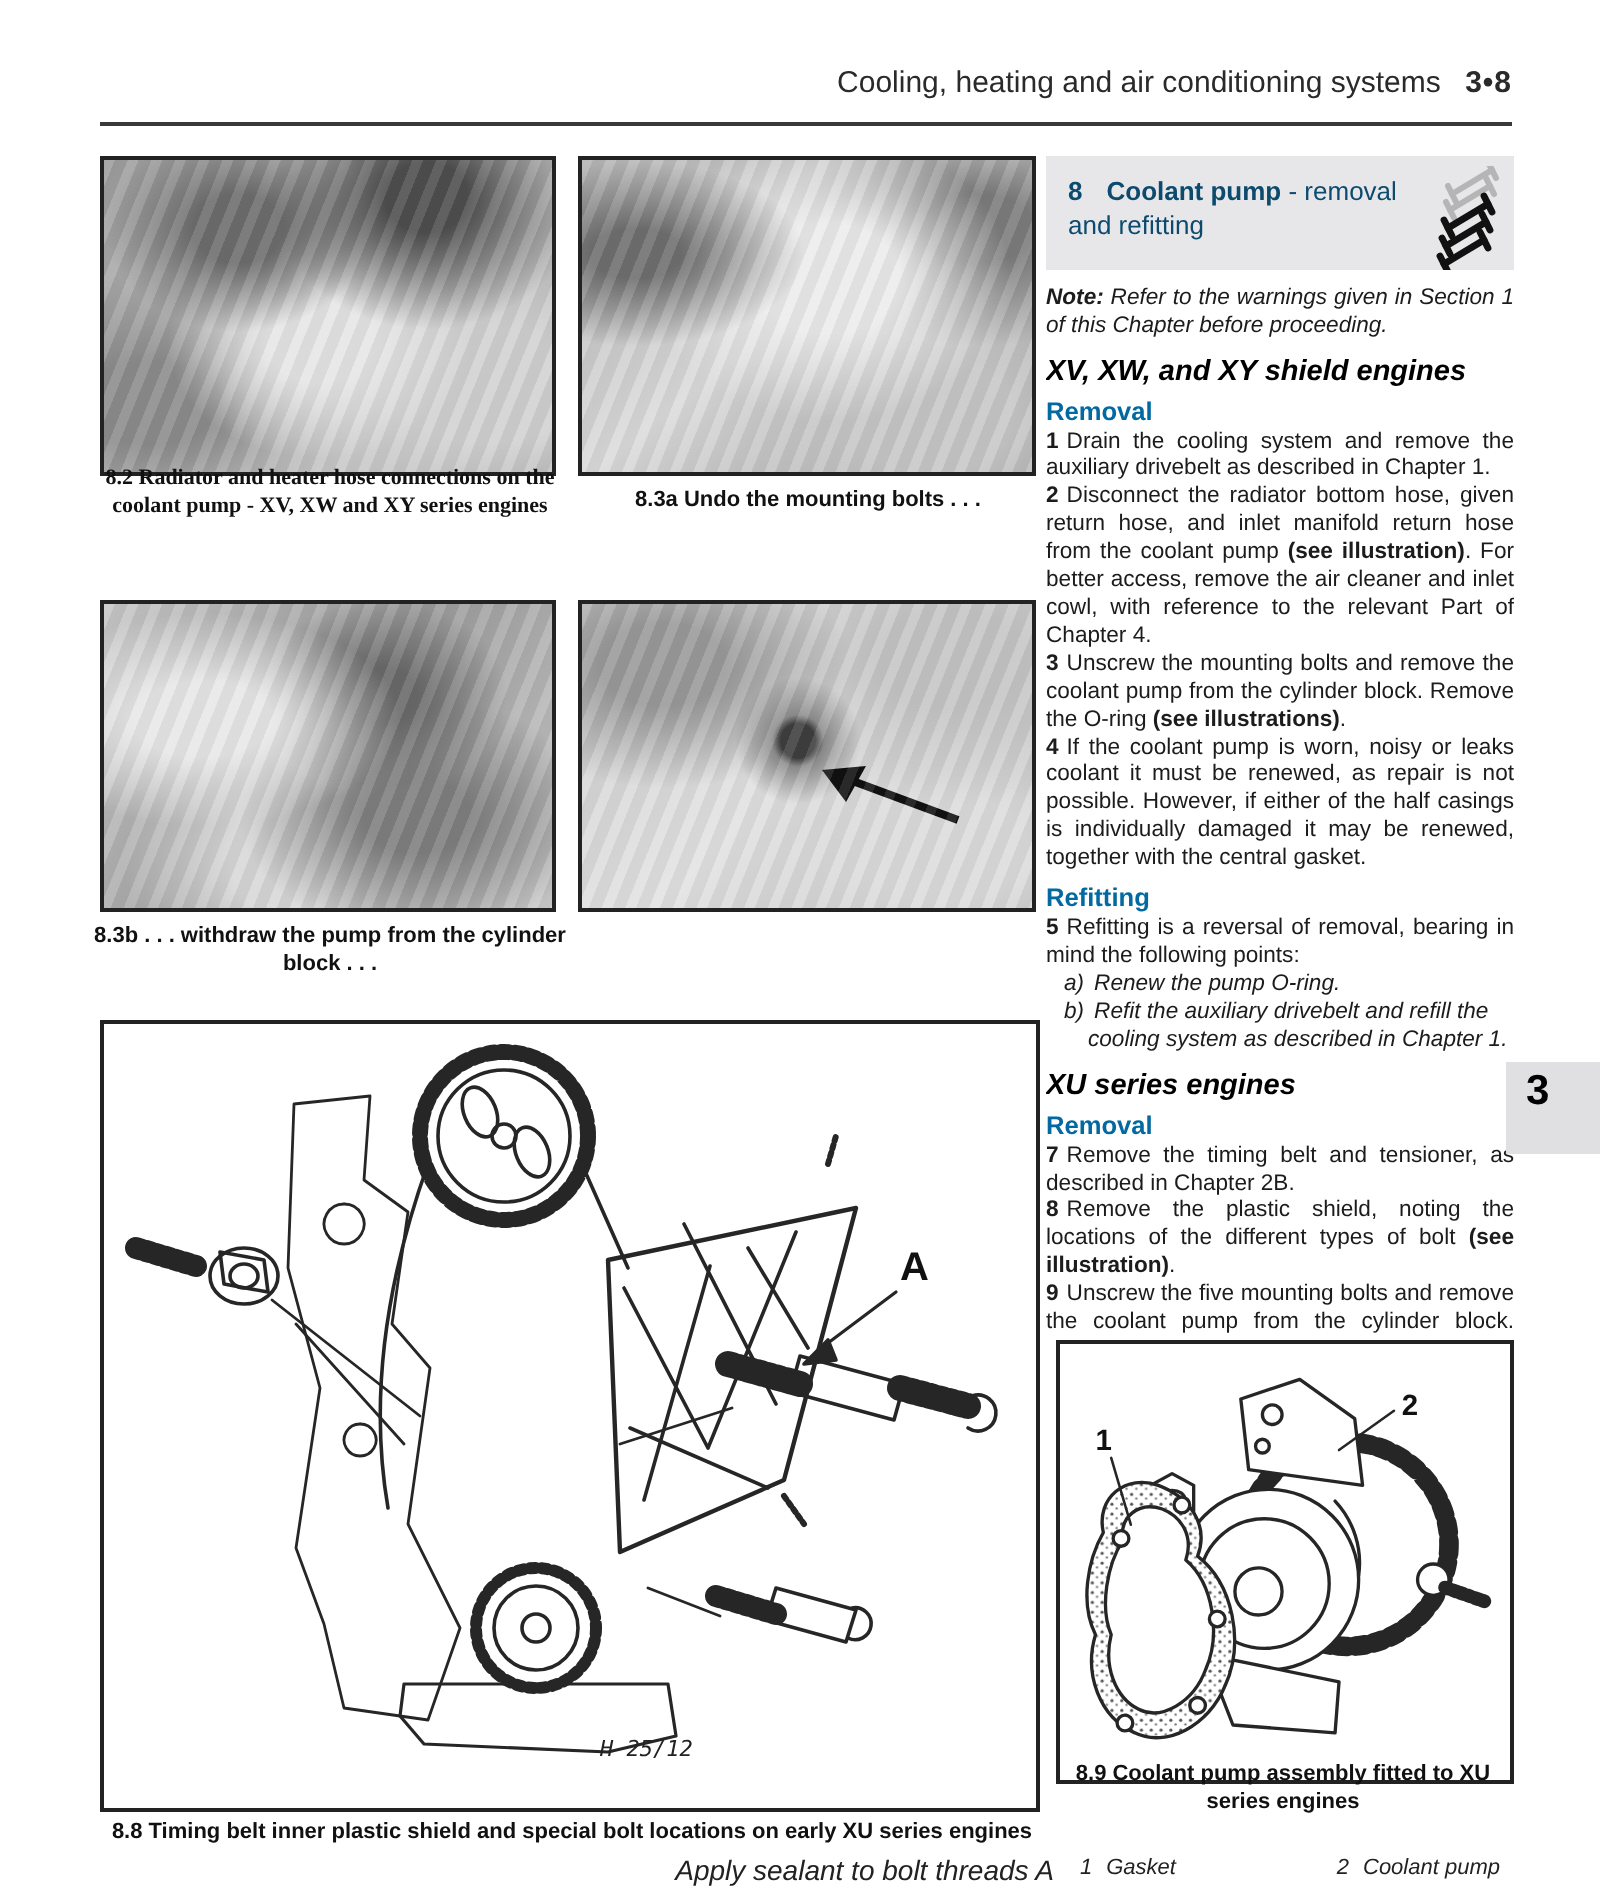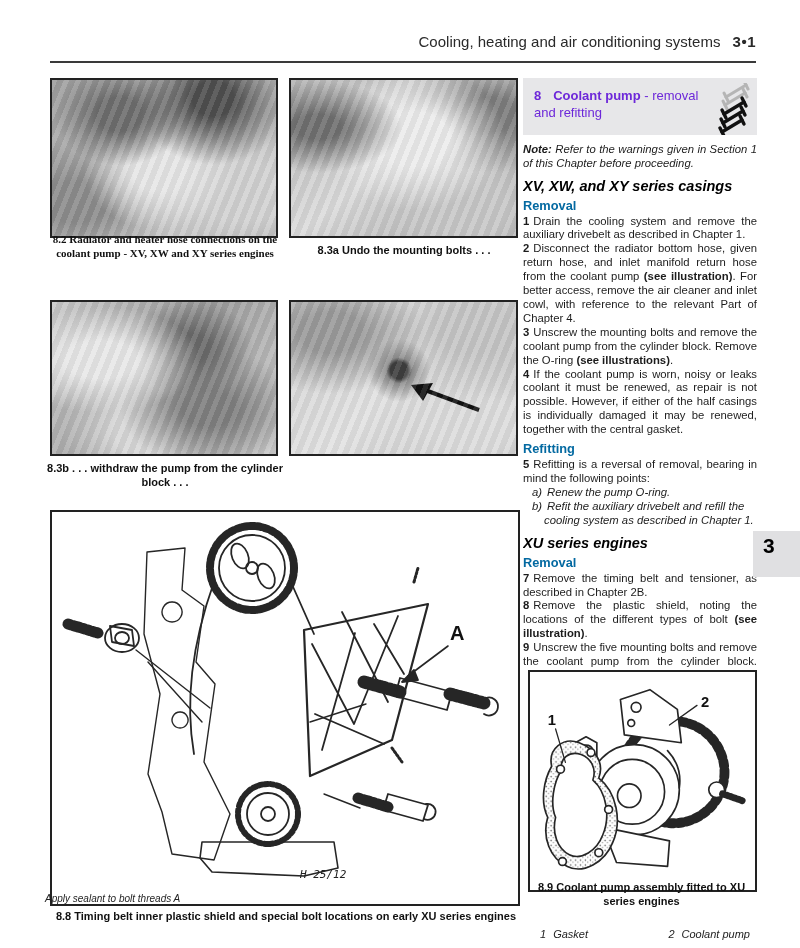--- a/index.html
+++ b/index.html
@@ -51,37 +51,37 @@
   .arrow-83c { position:absolute; left:118px; top:78px; width:74px; height:34px; }
 
   
   .cap { position:absolute; font-weight:bold; font-size:11px; line-height:1.3;
          text-align:center; color:#111; }
   .cap82  { left:40px;  top:232px; width:250px;font-family:Liberation Serif, serif; }
   .cap83a { left:284px; top:243px; width:240px; }
   .cap83b { left:44px;  top:461px; width:242px; }
   .cap83c { left:282px; top:461px; width:246px; }
   .cap88  { left:45px;  top:909px; width:482px;text-align:center; }
-  .cap88n { left:45px;  top:893px; width:482px; font-weight:normal; font-style:italic;
-            font-size:10px; text-align:left; position:absolute; color:#222; }
+  .cap88n { left:45px;  top:927px; width:482px; font-weight:normal; font-style:italic;
+            font-size:14px; text-align:right; position:absolute; color:#222; }
   .cap89  { left:526px; top:880px; width:231px; }
   .legend89 { position:absolute; left:540px; top:928px; width:210px; display:flex;
               justify-content:space-between; font-style:italic; font-size:11px; color:#222;gap:27px; }
   .legend89 .lnum { margin-right:7px; }
 
   
   .figbox { position:absolute; border:2px solid #222; background:#fff; }
   .f88 { left:50px; top:510px; width:470px; height:396px; }
   .f89 { left:528px; top:670px; width:229px; height:222px; }
   .figbox svg { display:block; width:100%; height:100%; }
 
   
   .rcol { position:absolute; left:523px; top:78px; width:234px; height:590px; overflow:hidden; }
   .secbox { position:relative; background:#e7e7e9; padding:10px 44px 9px 11px; min-height:57px; }
-  .secline { font-size:13px; line-height:1.3; color:#6d28d9; }
+  .secline { font-size:13px; line-height:1.3; color:#0c4a6e; }
   .secnum { font-weight:bold; margin-right:12px; }
   .sectitle b { font-weight:bold; }
   .spanners { position:absolute; right:5px; top:5px; }
   .note { margin-top:8px; font-size:11.3px; line-height:1.22; text-align:justify; }
   .note b { font-style:italic; }
   .note span { font-style:italic; }
   .h-engine { font-size:14.5px; font-weight:bold; font-style:italic; margin:7px 0 2px; color:#000; }
   .h-sub { font-size:12.8px; font-weight:bold; margin:4px 0 2px; color:#0369a1; }
   .step { font-size:11.3px; line-height:13.9px; text-align:justify; }
   .step .n { font-weight:bold; margin-right:4px; }
@@ -94,21 +94,21 @@
           background:#e0e0e2; font-weight:bold; font-size:21px; color:#000;
           padding:3px 0 0 10px; }
 </style>
 </head>
 <body>
 
 <div class="page">
 
   <div class="hdr">
     <span>Cooling, heating and air conditioning systems</span>
-    <span class="pgnum">3•1</span>
+    <span class="pgnum">3•8</span>
   </div>
   <div class="hdr-rule"></div>
 
   <div class="photo p82"></div>
   <div class="cap cap82">8.2 Radiator and heater hose connections on the coolant pump - XV, XW and XY series engines</div>
 
   <div class="photo p83a"></div>
   <div class="cap cap83a">8.3a  Undo the mounting bolts . . .</div>
 
   <div class="photo p83b"></div>
@@ -200,21 +200,21 @@
             <path d="M25,24 L29,32"></path>
           <path d="M6,49 L26,37"></path>
             <path d="M4,45 L8,53"></path>
             <path d="M24,33 L28,41"></path>
         </g>
       </svg>
     </div>
 
     <p class="note"><b>Note: </b><span>Refer to the warnings given in Section 1 of this Chapter before proceeding.</span></p>
 
-    <div class="h-engine">XV, XW, and XY series casings</div>
+    <div class="h-engine">XV, XW, and XY shield engines</div>
     <div class="h-sub">Removal</div>
 
     <p class="step"><span class="n">1</span><span>Drain the cooling system and remove the auxiliary drivebelt as described in Chapter 1.</span></p>
     <p class="step"><span class="n">2</span><span>Disconnect the radiator bottom hose, given return hose, and inlet manifold return hose from the coolant pump </span><b>(see illustration)</b><span>. For better access, remove the air cleaner and inlet cowl, with reference to the relevant Part of Chapter 4.</span></p>
     <p class="step"><span class="n">3</span><span>Unscrew the mounting bolts and remove the coolant pump from the cylinder block. Remove the O-ring </span><b>(see illustrations)</b><span>.</span></p>
     <p class="step"><span class="n">4</span><span>If the coolant pump is worn, noisy or leaks coolant it must be renewed, as repair is not possible. However, if either of the half casings is individually damaged it may be renewed, together with the central gasket.</span></p>
 
     <div class="h-sub">Refitting</div>
     <p class="step"><span class="n">5</span><span>Refitting is a reversal of removal, bearing in mind the following points:</span></p>
     <p class="sub"><span class="n">a)</span><span>Renew the pump O-ring.</span></p>

